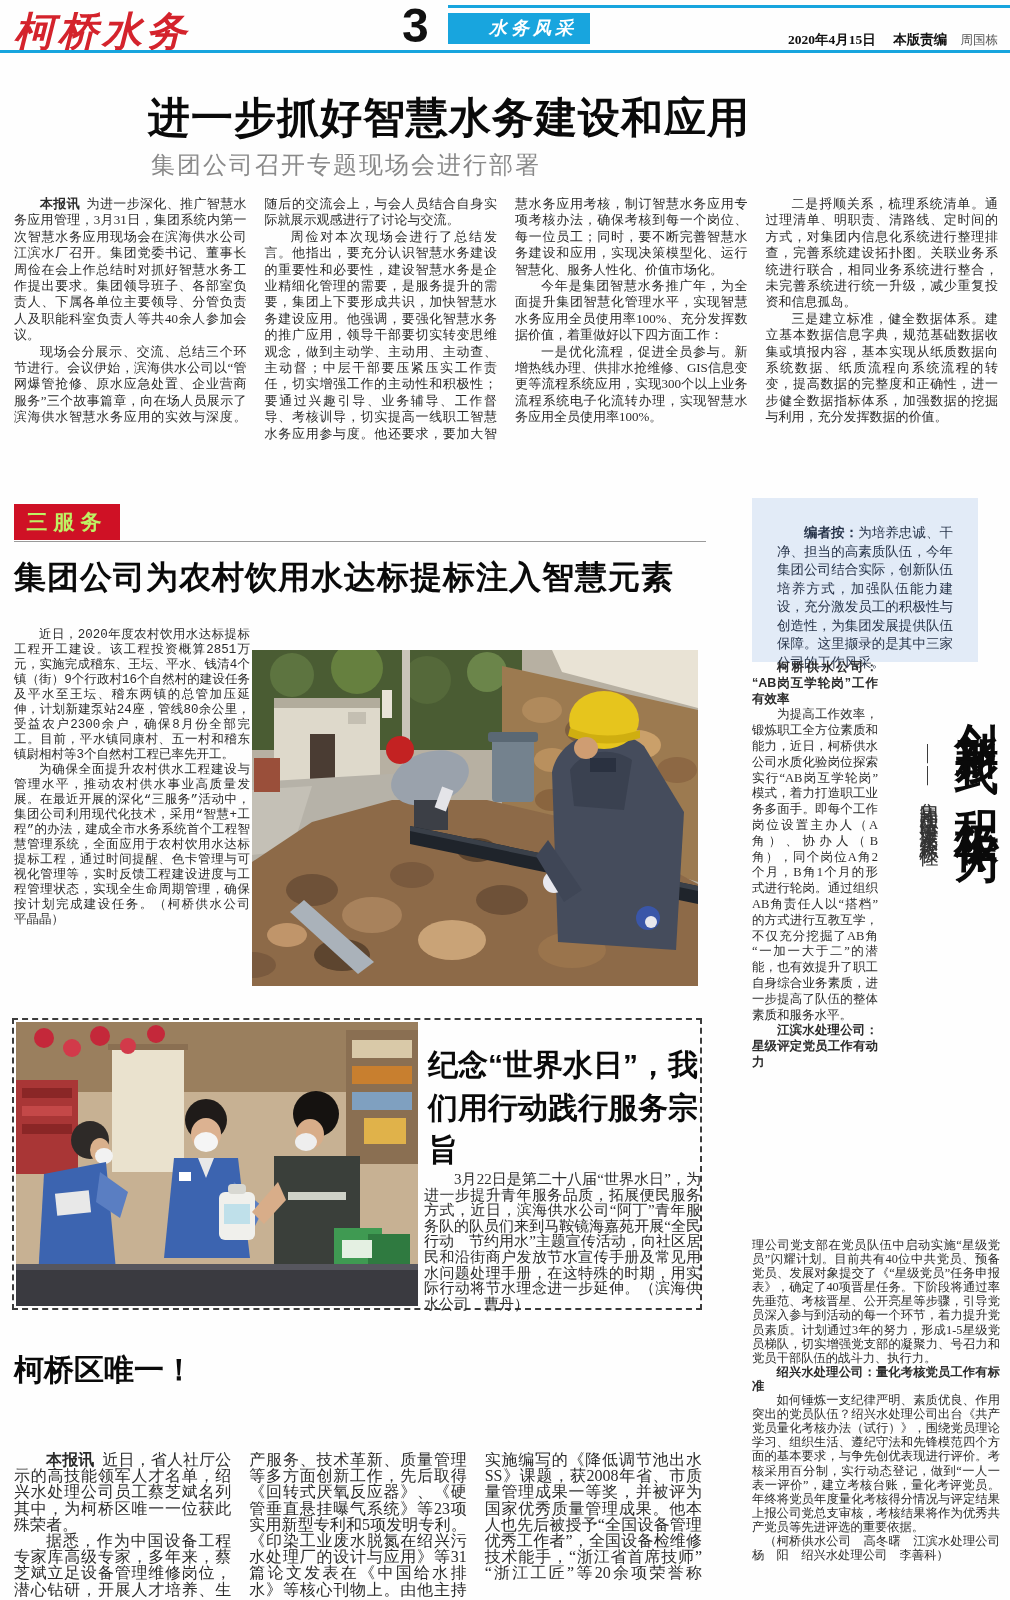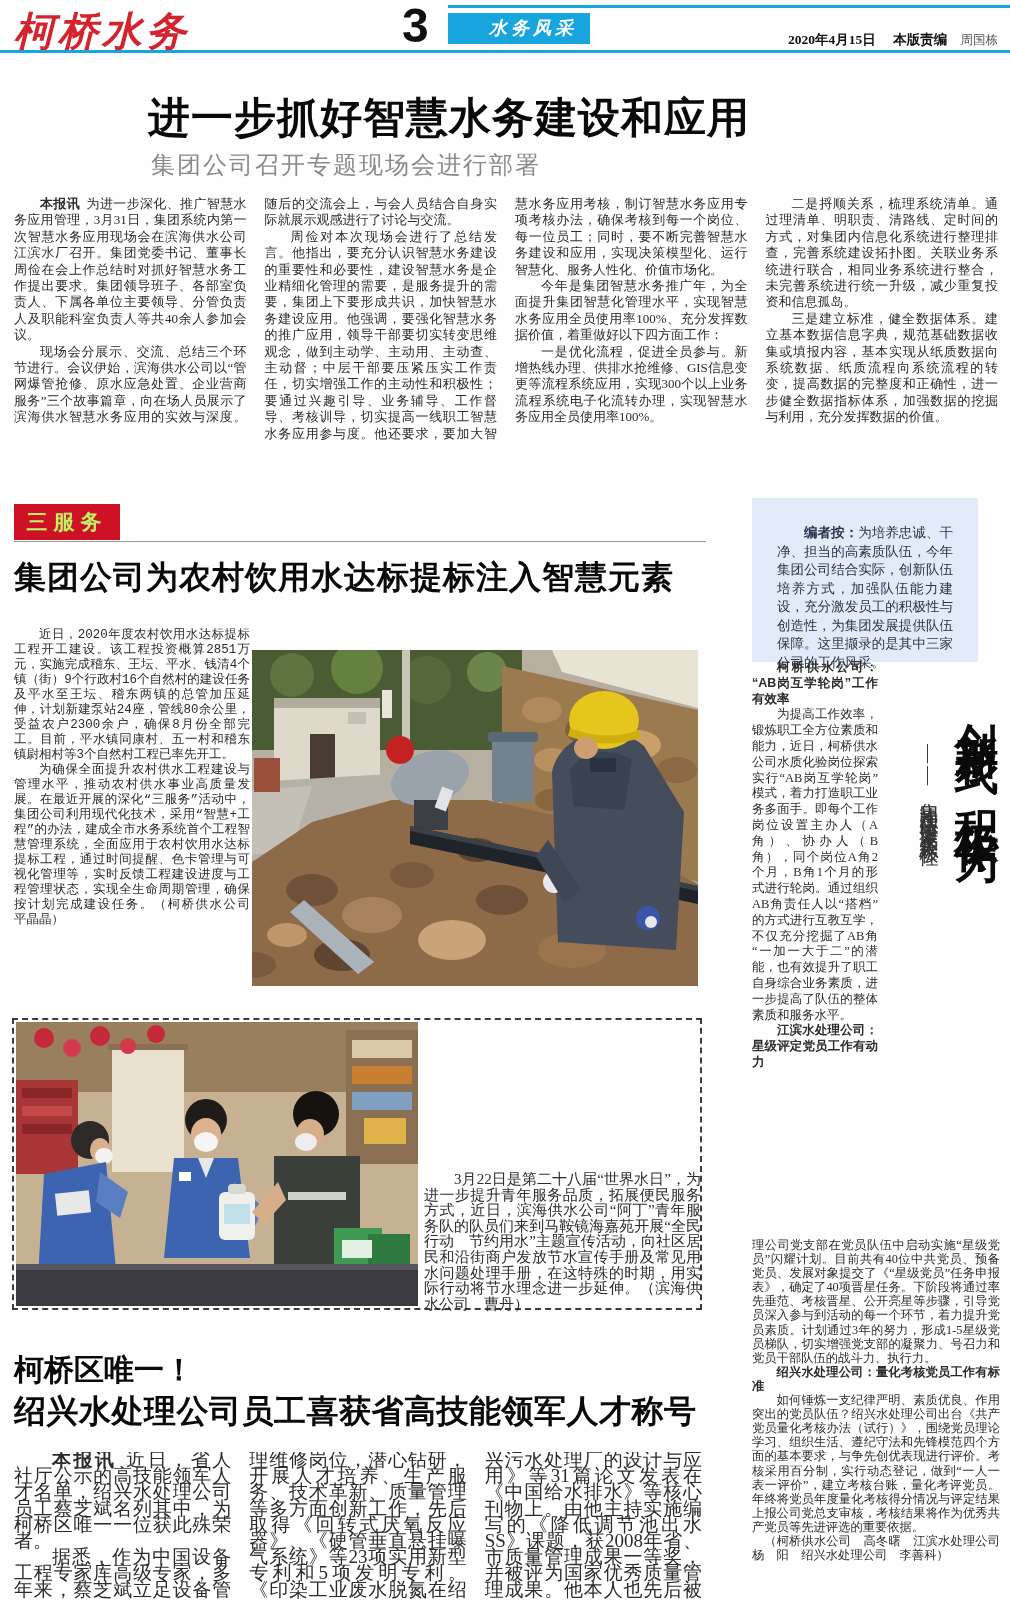--- a/index.html
+++ b/index.html
@@ -55,21 +55,21 @@
   
   .dashedbox{left:12px;top:1018px;width:690px;height:292px;border:2px dashed #3c3c3c;box-sizing:border-box;}
   .photo2{left:16px;top:1022px;width:402px;height:284px;}
   .h-waterday{left:428px;top:1044px;width:274px;font-size:30px;font-weight:900;line-height:1.42;color:#0a0a0a;}
   .wd-body{left:424px;top:1172px;width:277px;font-size:15px;line-height:15.6px;text-align:justify;}
   .byline-inline{font-weight:500;}
   
   .h-kicker{left:14px;top:1350px;font-size:30px;font-weight:900;color:#0a0a0a;white-space:nowrap;}
   .h-award{left:14px;top:1390px;font-size:32px;font-weight:900;color:#0a0a0a;white-space:nowrap;letter-spacing:0.5px;}
   .cols3{left:14px;top:1452px;width:688px;height:148px;column-count:3;column-gap:18px;
-    font-size:19px;line-height:16.2px;text-align:justify;overflow:hidden;}
+    font-size:16px;line-height:16.2px;text-align:justify;overflow:hidden;}
 </style>
 </head>
 <body>
 
 <div id="page">
 
   <div class="abs masthead">柯桥水务</div>
   <div class="abs topline-a"></div>
   <div class="abs pagenum sans">3</div>
   <div class="abs section-box sans">水务风采</div>
@@ -238,25 +238,25 @@
       <rect x="272" y="170" width="58" height="8" fill="#cfd2c8"></rect>
       <path d="M262,160 L236,190 L248,202 L270,178 Z" fill="#d8ad89"></path>
     </g>
     <rect x="318" y="206" width="48" height="60" fill="#3f9a52"></rect>
     <rect x="352" y="212" width="42" height="56" fill="#2f7a40"></rect>
     <rect x="326" y="218" width="30" height="18" fill="#e4f0e2"></rect>
     <rect x="0" y="246" width="402" height="38" fill="#3a3a40"></rect>
     <rect x="0" y="242" width="402" height="6" fill="#56565e"></rect>
   </svg>
 
+  <div class="abs h-waterday sans">纪念“世界水日”，我们用行动践行服务宗旨</div>
   <div class="abs wd-body">
     <p><span>3月22日是第二十八届“世界水日”，为进一步提升青年服务品质，拓展便民服务方式，近日，滨海供水公司“阿丁”青年服务队的队员们来到马鞍镜海嘉苑开展“全民行动　节约用水”主题宣传活动，向社区居民和沿街商户发放节水宣传手册及常见用水问题处理手册，在这特殊的时期，用实际行动将节水理念进一步延伸。</span><span class="byline-inline">（滨海供水公司　曹丹）</span></p>
   </div>
 
   <div class="abs h-kicker sans">柯桥区唯一！</div>
-  <h3 class="abs h-award sans" style="margin:0">绍兴水处理公司员工喜获省高技能领军人才称号</h3>
 
   <div class="abs cols3">
     <p><span class="lead">本报讯</span><span>近日，省人社厅公示的高技能领军人才名单，绍兴水处理公司员工蔡芝斌名列其中，为柯桥区唯一一位获此殊荣者。</span></p>
     <p><span>据悉，作为中国设备工程专家库高级专家，多年来，蔡芝斌立足设备管理维修岗位，潜心钻研，开展人才培养、生产服务、技术革新、质量管理等多方面创新工作，先后取得《回转式厌氧反应器》、《硬管垂直悬挂曝气系统》等23项实用新型专利和5项发明专利。《印染工业废水脱氮在绍兴污水处理厂的设计与应用》等31篇论文发表在《中国给水排水》等核心刊物上。由他主持实施编写的《降低调节池出水SS》课题，获2008年省、市质量管理成果一等奖，并被评为国家优秀质量管理成果。他本人也先后被授予“全国设备管理优秀工作者”，全国设备检维修技术能手，“浙江省首席技师”“浙江工匠”等20余项荣誉称号。</span><span class="byline-inline">（绍兴水处理公司　卢奔）</span></p>
   </div>
 
 </div>
 
 </body></html>

